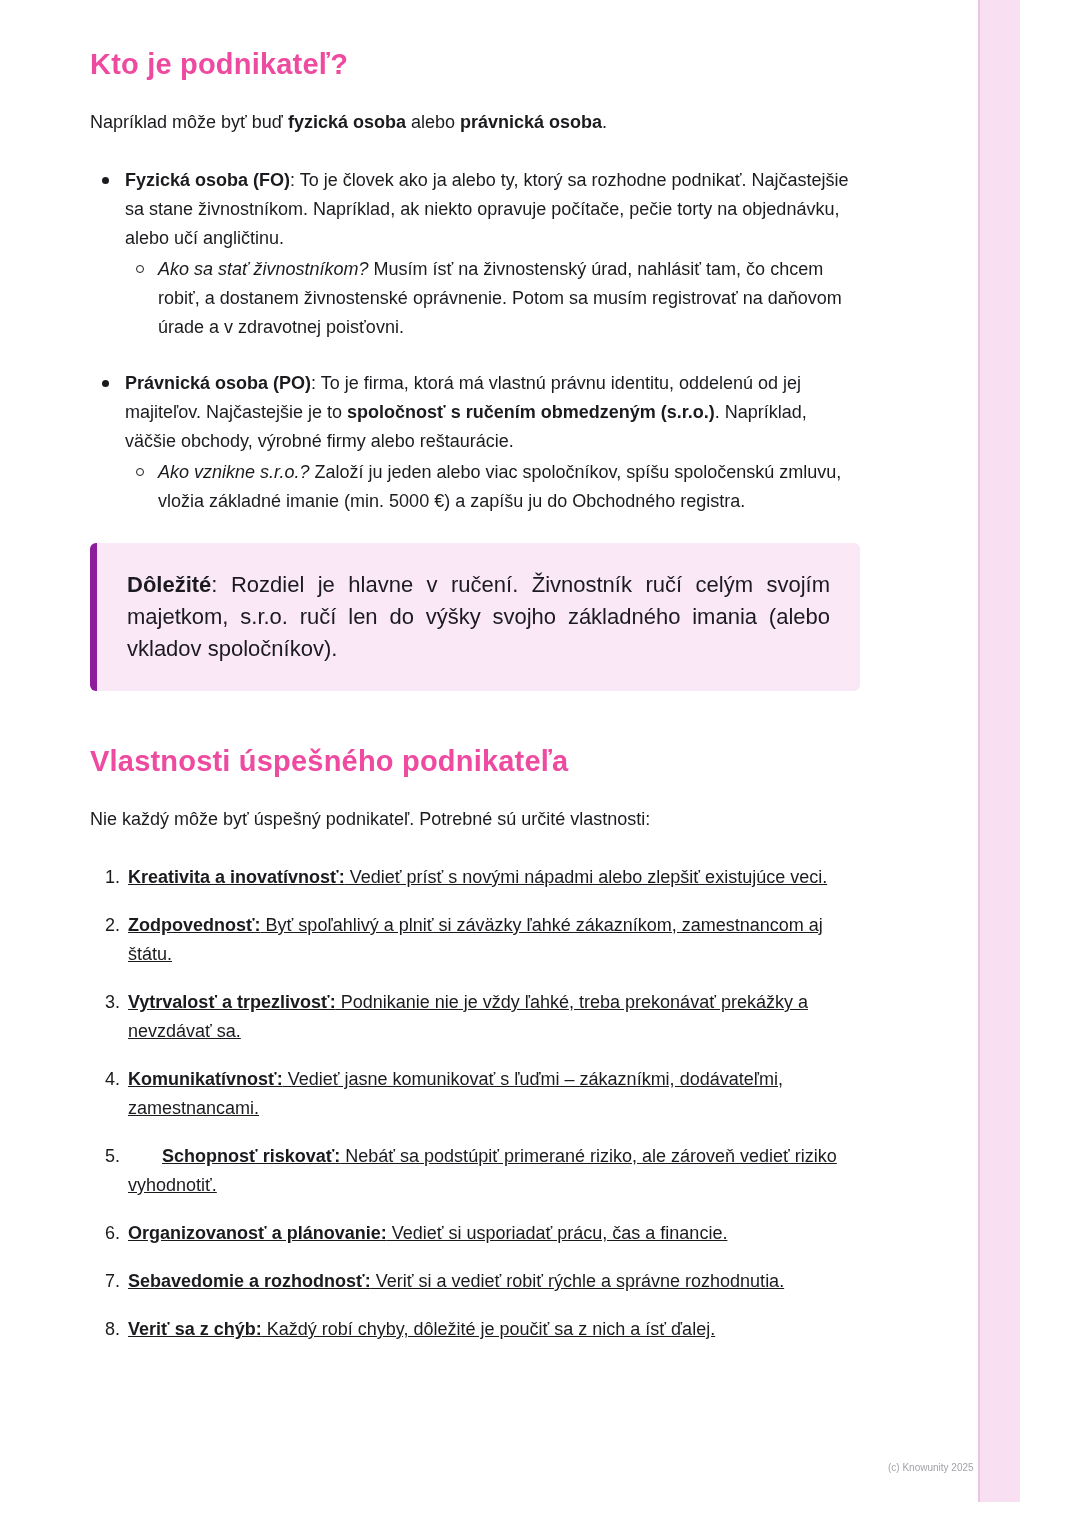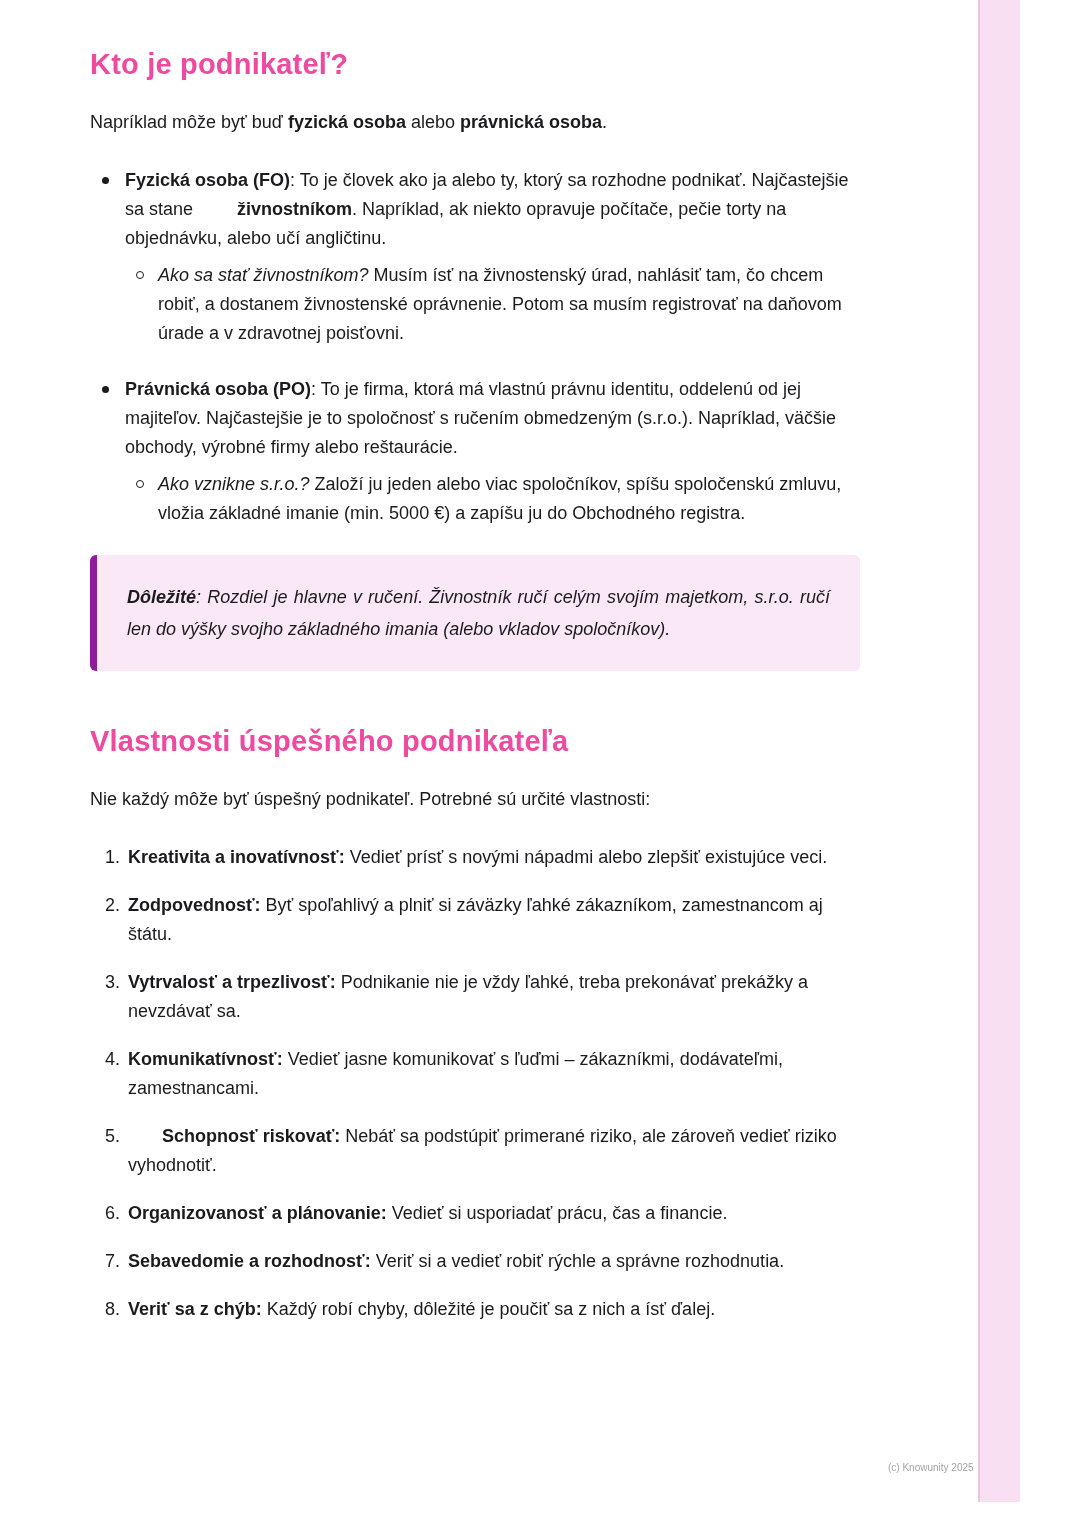--- a/index.html
+++ b/index.html
@@ -53,21 +53,21 @@
   ul.main-list > li::before {
     content: "";
     position: absolute;
     left: 12px;
     top: 11px;
     width: 7px;
     height: 7px;
     border-radius: 50%;
     background: var(--text, #1b1b1f);
   }
-  ul.sub-list { list-style: none; margin-top: 8px; }
+  ul.sub-list { list-style: none; margin-top: 2px; }
   ul.sub-list > li {
     position: relative;
     padding-left: 33px;
     font-size: 18px;
     line-height: 29px;
   }
   ul.sub-list > li::before {
     content: "";
     position: absolute;
     left: 11px;
@@ -79,26 +79,25 @@
     background: transparent;
   }
   .callout {
     margin-top: 14px;
     background: var(--callout-bg, #fae8f6);
     border-left: 7px solid var(--callout-border, #8e1d9b);
     border-radius: 6px;
     padding: 26px 30px 26px 30px;
   }
   .callout p {
-    font-size: 18px;
+    font-size: 22px;
     line-height: 32px;
     text-align: justify;
-    font-style: italic;
   }
-  ol.traits { padding-left: 35px; margin-top: 1px; }
+  ol.traits { padding-left: 35px; margin-top: 1px; text-decoration: underline; }
   ol.traits > li {
     font-size: 18px;
     line-height: 29px;
     margin-bottom: 19px;
     padding-left: 3px;
   }
   .footer-note {
     position: absolute;
     left: 888px;
     top: 1462px;
@@ -115,27 +114,27 @@
   <div class="side-strip"></div>
 
   <div class="content">
 
     <h1 class="sec-title title-who">Kto je podnikateľ?</h1>
 
     <p class="body-text intro rich"><span>Napríklad môže byť buď </span><span style="font-weight: 700;">fyzická osoba</span><span> alebo </span><span style="font-weight: 700;">právnická osoba</span><span>.</span></p>
 
     <ul class="main-list">
       <li>
-        <div class="rich"><span style="font-weight: 700;">Fyzická osoba (FO)</span><span>: To je človek ako ja alebo ty, ktorý sa rozhodne podnikať. Najčastejšie sa stane </span><span style="font-weight: 700; margin-left: 39px;">živnostníkom</span><span>. Napríklad, ak niekto opravuje počítače, pečie torty na objednávku, alebo učí angličtinu.</span></div>
+        <div class="rich"><span style="font-weight: 700;">Fyzická osoba (FO)</span><span>: To je človek ako ja alebo ty, ktorý sa rozhodne podnikať. Najčastejšie sa stane </span><span style="font-weight: 400;">živnostníkom</span><span>. Napríklad, ak niekto opravuje počítače, pečie torty na objednávku, alebo učí angličtinu.</span></div>
         <ul class="sub-list">
           <li class="rich"><span style="font-style: italic;">Ako sa stať živnostníkom?</span><span> Musím ísť na živnostenský úrad, nahlásiť tam, čo chcem robiť, a dostanem živnostenské oprávnenie. Potom sa musím registrovať na daňovom úrade a v zdravotnej poisťovni.</span></li>
         </ul>
       </li>
       <li>
-        <div class="rich"><span style="font-weight: 700;">Právnická osoba (PO)</span><span>: To je firma, ktorá má vlastnú právnu identitu, oddelenú od jej majiteľov. Najčastejšie je to </span><span style="font-weight: 400;">spoločnosť s ručením obmedzeným (s.r.o.)</span><span>. Napríklad, väčšie obchody, výrobné firmy alebo reštaurácie.</span></div>
+        <div class="rich"><span style="font-weight: 700;">Právnická osoba (PO)</span><span>: To je firma, ktorá má vlastnú právnu identitu, oddelenú od jej majiteľov. Najčastejšie je to </span><span style="font-weight: 700;">spoločnosť s ručením obmedzeným (s.r.o.)</span><span>. Napríklad, väčšie obchody, výrobné firmy alebo reštaurácie.</span></div>
         <ul class="sub-list">
           <li class="rich"><span style="font-style: italic;">Ako vznikne s.r.o.?</span><span> Založí ju jeden alebo viac spoločníkov, spíšu spoločenskú zmluvu, vložia základné imanie (min. 5000 €) a zapíšu ju do Obchodného registra.</span></li>
         </ul>
       </li>
     </ul>
 
     <div class="callout">
       <p class="rich"><span style="font-weight: 700;">Dôležité</span><span>: Rozdiel je hlavne v ručení. Živnostník ručí celým svojím majetkom, s.r.o. ručí len do výšky svojho základného imania (alebo vkladov spoločníkov).</span></p>
     </div>
 

